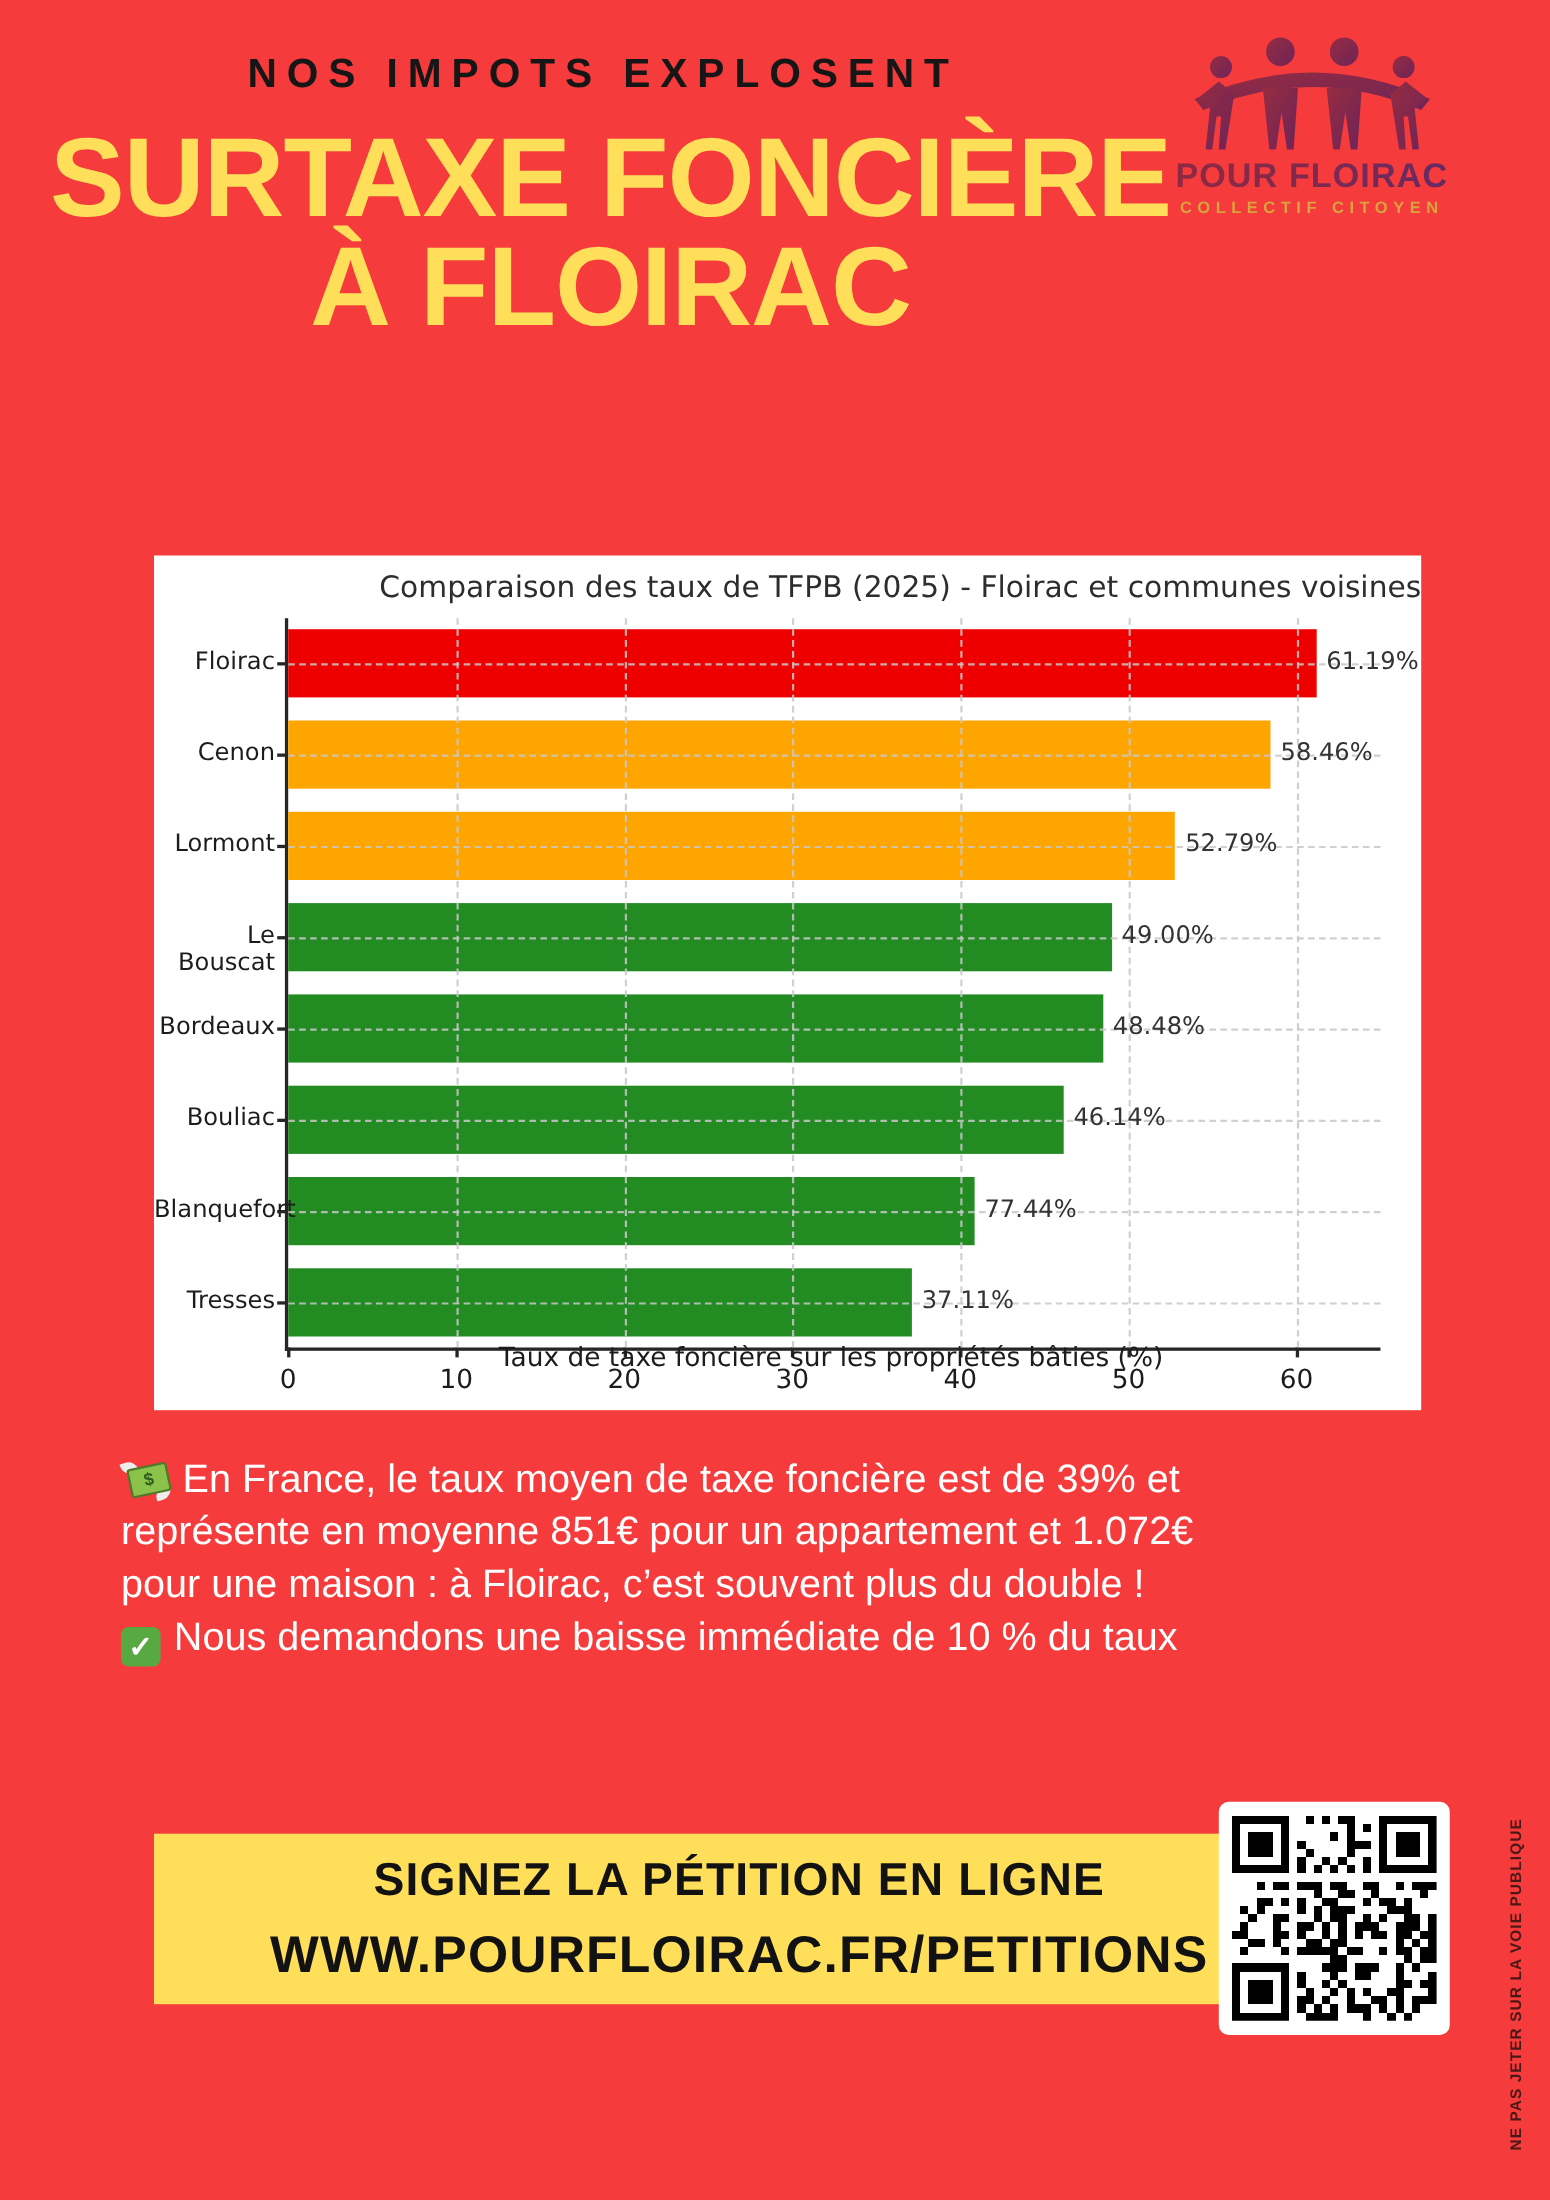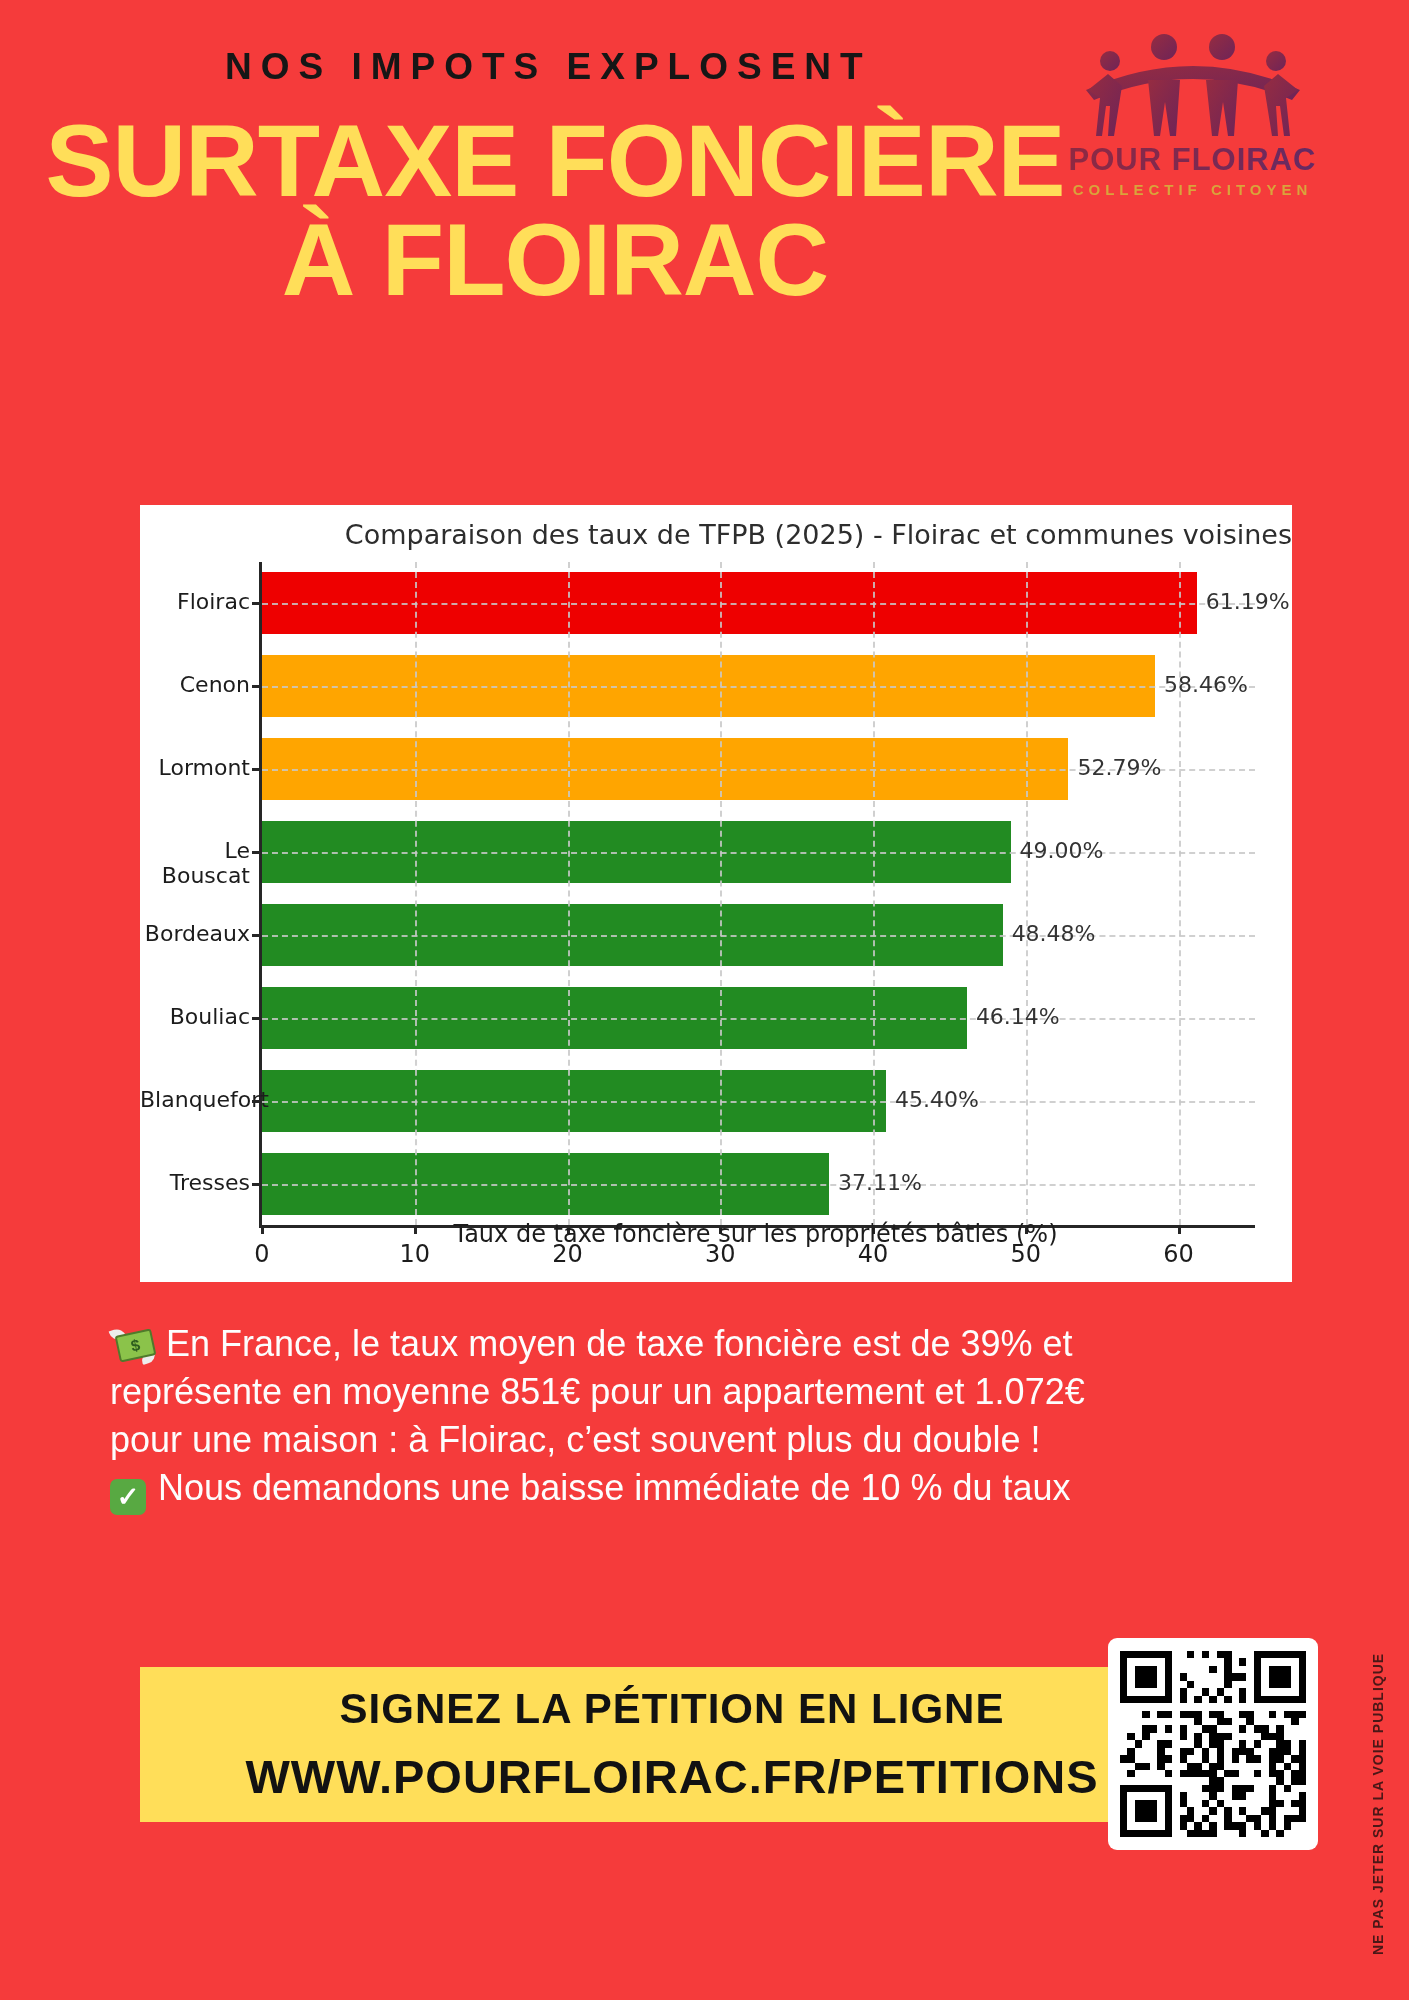--- a/index.html
+++ b/index.html
@@ -158,21 +158,21 @@
       <div class="value-label" style="left: 749.625px; top: 358.938px;">48.48%</div>
       <div class="hgrid" style="top: 455.812px;"></div>
       <div class="bar" style="top: 424.812px; left: 0px; width: 704.877px; background: rgb(34, 139, 34);"></div>
       <div class="ylabel" style="top: 441.812px;">Bouliac</div>
       <div class="ytick" style="top: 454.812px;"></div>
       <div class="value-label" style="left: 713.877px; top: 441.812px;">46.14%</div>
       <div class="hgrid" style="top: 538.688px;"></div>
       <div class="bar" style="top: 507.688px; left: 0px; width: 623.91px; background: rgb(34, 139, 34);"></div>
       <div class="ylabel" style="top: 524.688px;">Blanquefort</div>
       <div class="ytick" style="top: 537.688px;"></div>
-      <div class="value-label" style="left: 632.91px; top: 524.688px;">45.40%</div>
+      <div class="value-label" style="left: 632.91px; top: 524.688px;">77.44%</div>
       <div class="hgrid" style="top: 621.562px;"></div>
       <div class="bar" style="top: 590.562px; left: 0px; width: 566.927px; background: rgb(34, 139, 34);"></div>
       <div class="ylabel" style="top: 607.562px;">Tresses</div>
       <div class="ytick" style="top: 620.562px;"></div>
       <div class="value-label" style="left: 575.927px; top: 607.562px;">37.11%</div>
     </div>
   <div class="xaxis-label" style="left:119px;width:993px;">Taux de taxe foncière sur les propriétés bâties (%)</div>
 </div>
 
 <div class="body-text" id="bodyText">

